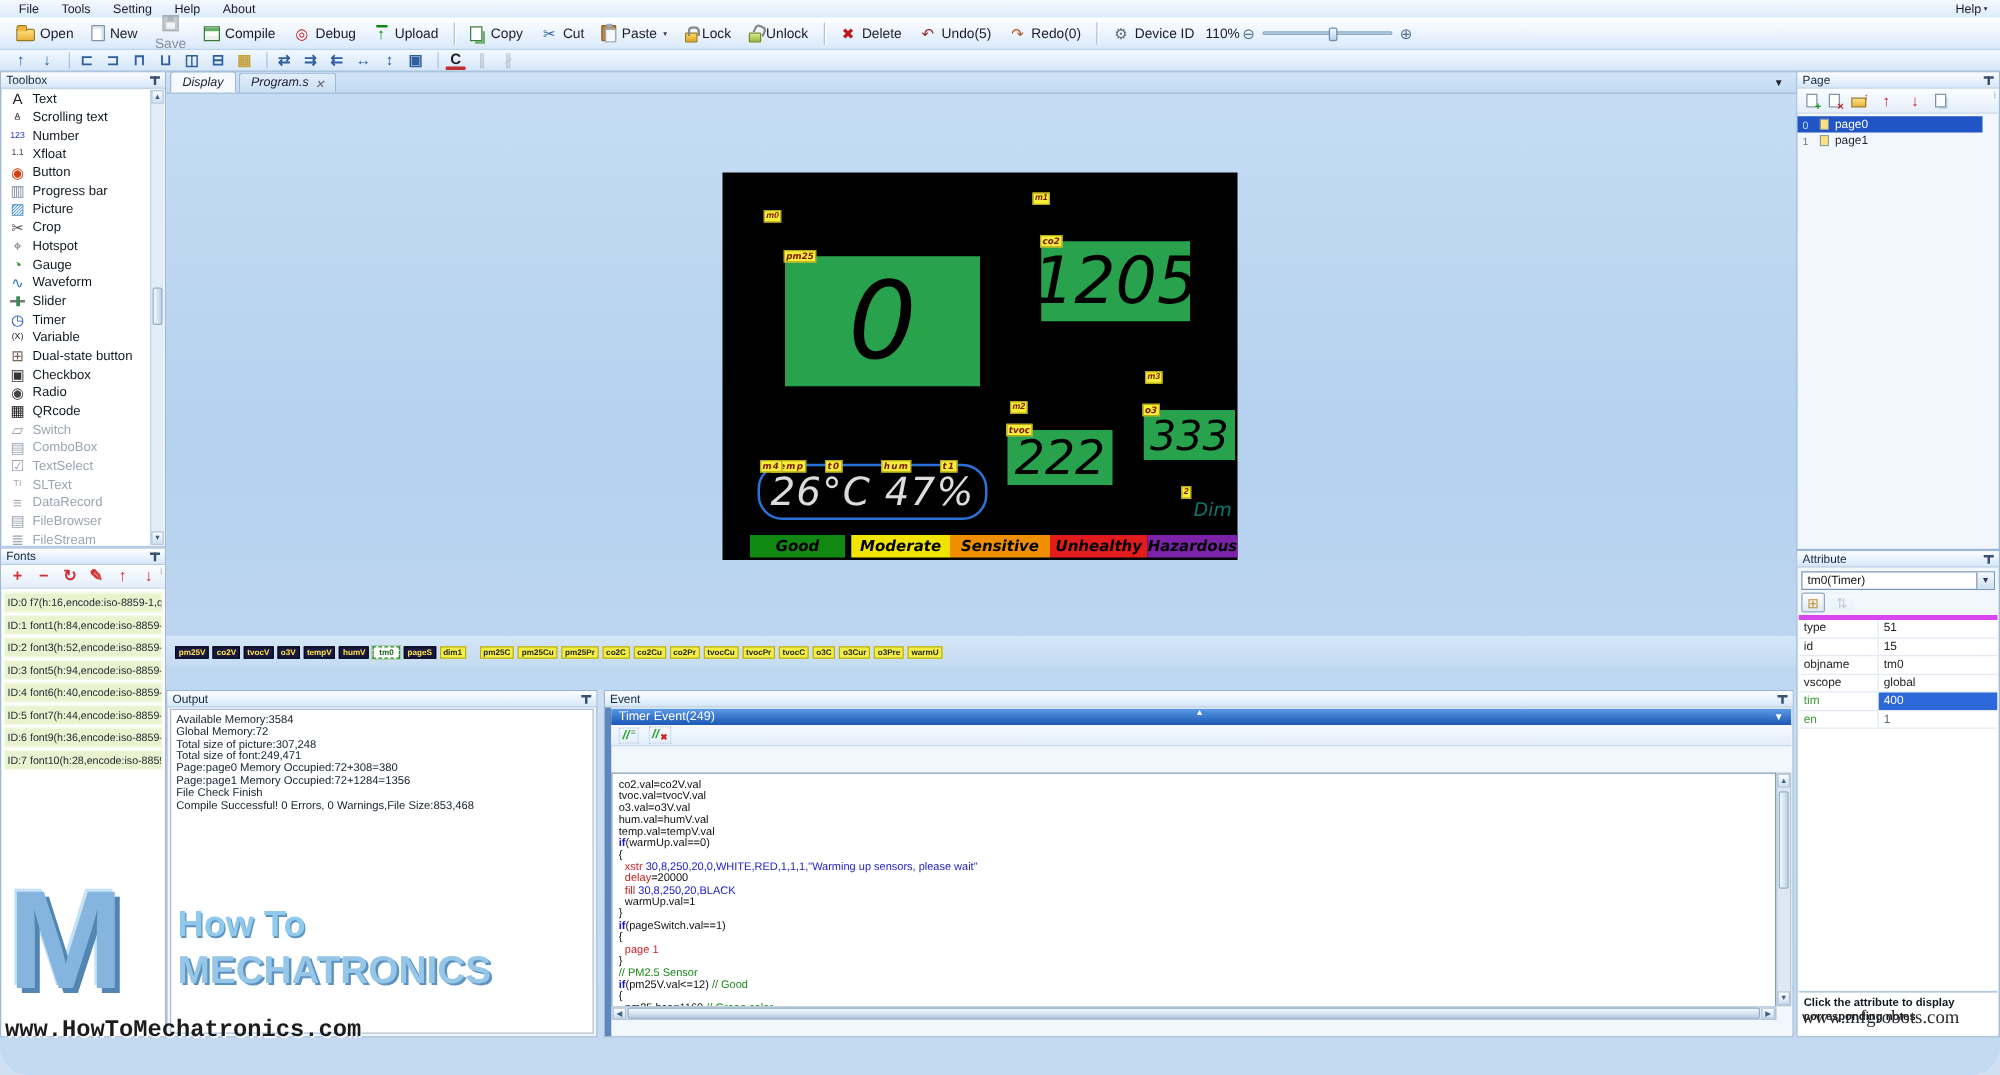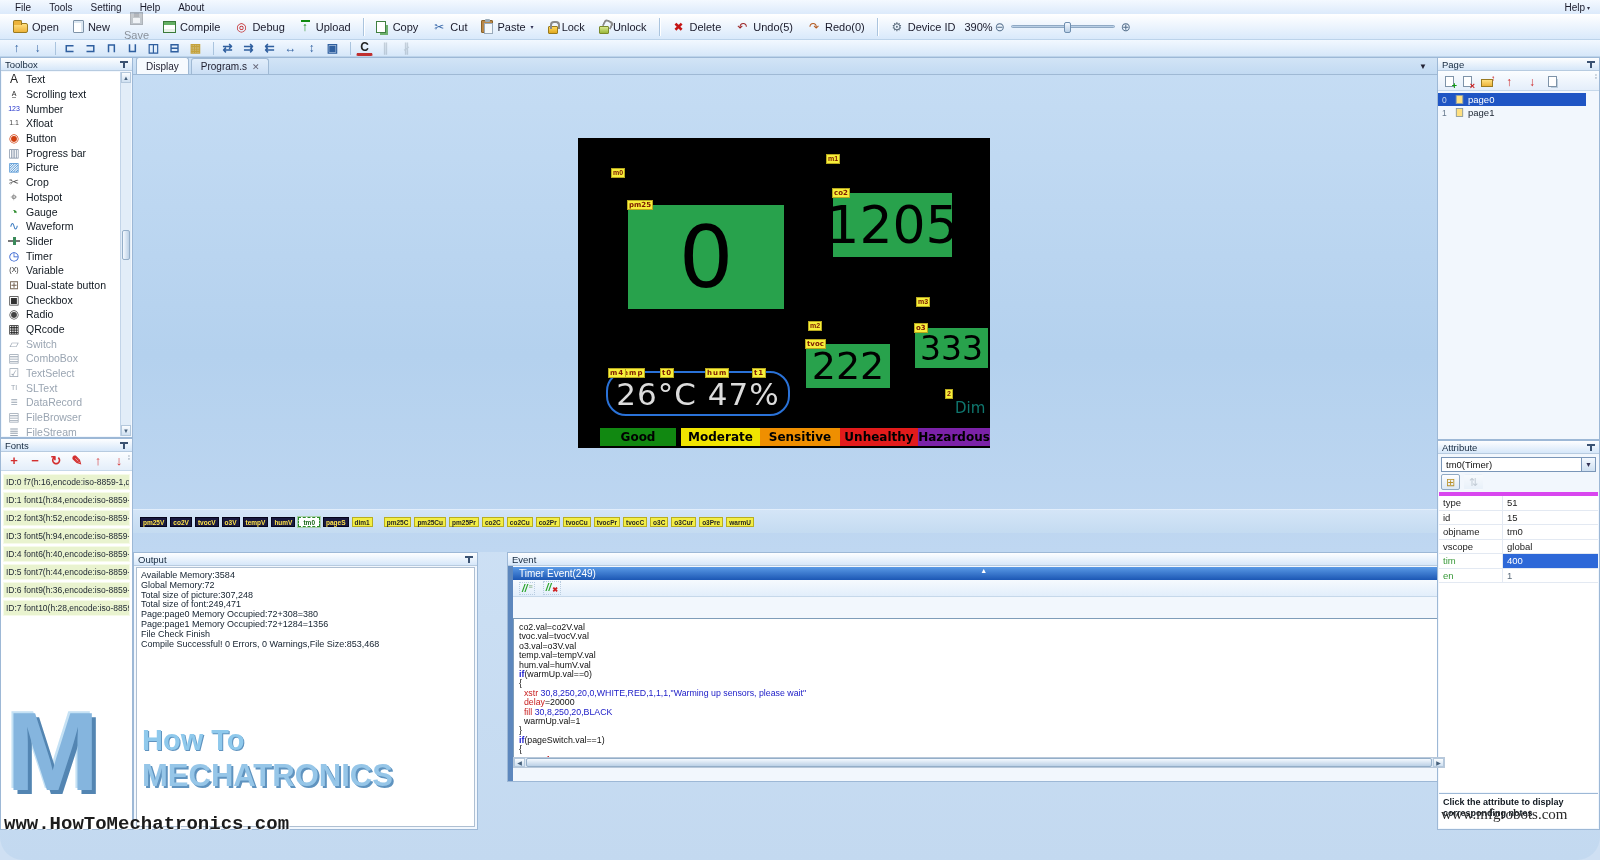--- a/index.html
+++ b/index.html
@@ -58,21 +58,21 @@
   
   .fonts-panel{left:0;top:438px;width:133px;height:392px;background:#fff;}
   .fonts-toolbar{height:19px;display:flex;align-items:center;gap:9px;padding-left:7px;background:linear-gradient(#fbfdff,#e4eefa);border-bottom:1px solid #c6d8ea;position:relative;}
   .fonts-toolbar .gi{width:12px;font-size:13px;font-weight:bold;}
   .ovf{position:absolute;right:2px;top:2px;font-size:7px;color:#6a7e94;letter-spacing:0;}
   .fonts-list{padding:3px 2px;}
   .font-row{height:16px;margin-bottom:2px;background:#e9f3cf;border:1px solid #f6fbe8;display:flex;align-items:center;padding-left:2px;
     font-size:8.5px;color:#1c2430;white-space:nowrap;overflow:hidden;}
 
   
-  .centerbg{position:absolute;left:133px;top:57px;width:1304px;height:495px;background:linear-gradient(180deg,#c6ddf4,#b4d1ee 60%,#bfd7f1);border-top:1px solid #9db8d6;}
+  .centerbg{position:absolute;left:133px;top:57px;width:1304px;height:495px;background:linear-gradient(180deg,#c6ddf4,#b4d1ee 60%,#bfd7f1);border-top:1px solid #9db8d6;font-style:italic;}
   .tabbar{position:absolute;left:0;top:0;width:100%;height:17px;display:flex;align-items:flex-end;padding-left:3px;border-bottom:1px solid #9fb9d4;background:linear-gradient(#d2e4f6,#c2daf2);}
   .tab{display:flex;align-items:center;gap:5px;height:16px;padding:0 9px;font-size:10px;color:#223;border:1px solid #9fb9d4;border-bottom:none;border-radius:3px 3px 0 0;background:linear-gradient(#e2eefb,#cadef4);margin-right:2px;}
   .tab.active{background:#f6fafe;height:17px;}
   .tabx{font-size:9px;color:#667;}
   .tab-dd{position:absolute;right:10px;top:4px;font-size:8px;color:#223;}
 
   
   .display{position:absolute;left:445px;top:80px;width:412px;height:310px;background:#000;}
   .tag{position:absolute;background:#f6ef3a;color:#7a1600;font-size:7px;font-weight:bold;line-height:8px;padding:0 1px;border:1px solid #b8a81e;z-index:6;white-space:nowrap;}
   .wbox{position:absolute;background:#28a24c;color:#000;display:flex;align-items:center;justify-content:center;font-family:"DejaVu Sans",sans-serif;}
@@ -98,21 +98,21 @@
   .ot-yellow{background:#f3ee46;color:#252525;border-color:#b8ae20;}
   .ot-selected{background:#fff;color:#196519;border:1px dashed #2a8a2a;box-shadow:0 0 0 1px #a8cfa8;padding:0 4px;}
   .ot.gap{margin-left:8px;}
 
   
   .output-panel{left:133px;top:552px;width:345px;height:278px;}
   .output-body{position:absolute;left:2px;top:14px;right:2px;bottom:2px;background:#fff;border:1px solid #aebfd2;
     padding:3px 4px;font-size:9px;line-height:9.8px;color:#13202e;}
 
   
-  .event-panel{left:483px;top:552px;width:952px;height:230px;margin-left:24px;}
+  .event-panel{left:483px;top:552px;width:952px;height:278px;}
   .event-panel::before{content:"";position:absolute;left:0;top:13px;bottom:0;width:5px;background:#5d87bd;}
   .evt-blue{position:absolute;left:5px;top:14px;right:1px;height:13px;display:flex;align-items:center;
     background:linear-gradient(#5a9ae6,#1c57b4);color:#fff;font-size:10px;padding:0 6px;}
   .evt-splitter{position:absolute;left:49.5%;top:0px;font-size:7px;color:#fff;}
   .evt-dd{margin-left:auto;font-size:8px;color:#fff;}
   .evt-toolbar{position:absolute;left:5px;top:27px;right:1px;height:17px;background:linear-gradient(#f6fafe,#e2eefb);
     border-bottom:1px solid #c6d8ea;display:flex;align-items:center;gap:8px;padding-left:6px;}
   .cbtn{display:flex;align-items:flex-start;font-size:10px;font-weight:bold;color:#28a428;font-style:italic;padding:0 2px;border:1px dotted #b8cce0;}
   .cbtn .rx{color:#d02020;font-size:7px;font-style:normal;margin-left:1px;margin-top:4px;}
   .cbtn .lines{color:#7aa87a;font-size:7px;margin-left:1px;letter-spacing:-1px;}
@@ -274,21 +274,21 @@
       </span>
       <span class="tbtn">
         <span class="gi" style="color: rgb(179, 89, 31);">↷</span>
         <span>Redo(0)</span>
       </span>
       <span class="tsep"></span>
       <span class="tbtn">
         <span class="gi" style="color: rgb(90, 107, 124);">⚙</span>
         <span>Device ID</span>
       </span>
-      <span class="zoomtxt">390%</span>
+      <span class="zoomtxt">110%</span>
       <span class="pm">⊖</span>
       <span class="dtrack">
         <span class="dthumb"></span>
       </span>
       <span class="pm">⊕</span>
     </div>
   <div class="toolbar2" id="toolbar2">
       <span class="t2btn">
         <span class="gi" style="color: rgb(47, 95, 159);">↑</span>
       </span>
@@ -661,22 +661,22 @@
       <span class="evt-dd">▼</span>
     </div>
     <div class="evt-toolbar">
       <span class="cbtn">//<span class="lines">≡</span></span>
       <span class="cbtn">//<span class="rx">✖</span></span>
     </div>
     <div class="code-box" id="codeBox">
         <div class="cl"><span class="cd-d">co2.val=co2V.val</span></div>
         <div class="cl"><span class="cd-d">tvoc.val=tvocV.val</span></div>
         <div class="cl"><span class="cd-d">o3.val=o3V.val</span></div>
+        <div class="cl"><span class="cd-d">hum.val=humV.val</span></div>
         <div class="cl"><span class="cd-d">temp.val=tempV.val</span></div>
-        <div class="cl"><span class="cd-d">hum.val=humV.val</span></div>
         <div class="cl"><span class="cd-k">if</span><span class="cd-d">(warmUp.val==0)</span></div>
         <div class="cl"><span class="cd-d">{</span></div>
         <div class="cl"><span class="cd-d">  </span><span class="cd-r">xstr</span><span class="cd-d"> </span><span class="cd-b">30,8,250,20,0,WHITE,RED,1,1,1,"Warming up sensors, please wait"</span></div>
         <div class="cl"><span class="cd-d">  </span><span class="cd-r">delay</span><span class="cd-d">=20000</span></div>
         <div class="cl"><span class="cd-d">  </span><span class="cd-r">fill</span><span class="cd-d"> </span><span class="cd-b">30,8,250,20,BLACK</span></div>
         <div class="cl"><span class="cd-d">  warmUp.val=1</span></div>
         <div class="cl"><span class="cd-d">}</span></div>
         <div class="cl"><span class="cd-k">if</span><span class="cd-d">(pageSwitch.val==1)</span></div>
         <div class="cl"><span class="cd-d">{</span></div>
         <div class="cl"><span class="cd-d">  </span><span class="cd-r">page 1</span></div>

